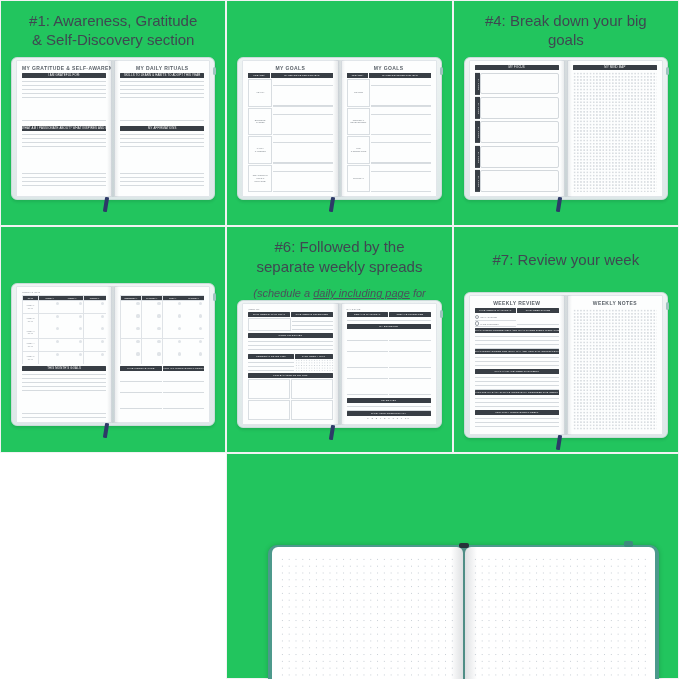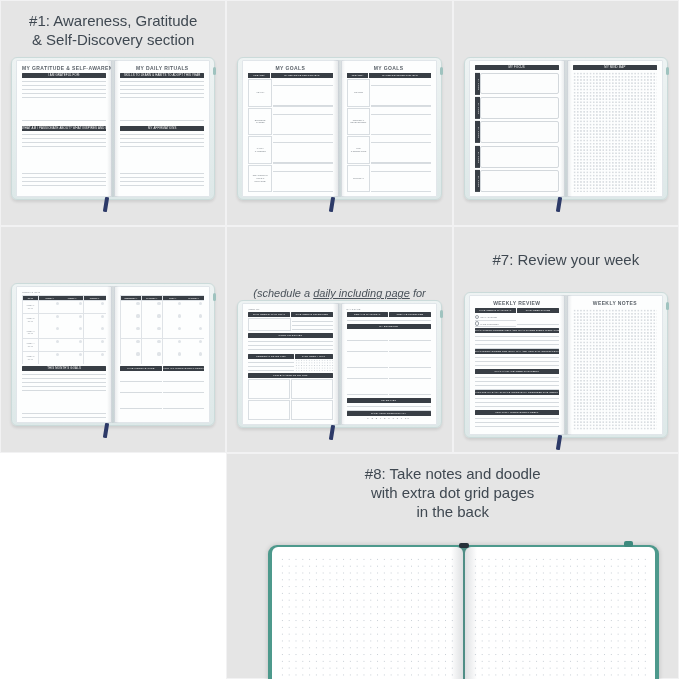--- a/index.html
+++ b/index.html
@@ -1,20 +1,20 @@
 <!DOCTYPE html>
 <html><head>
 <meta charset="utf-8">
 <style>
   html,body{margin:0;padding:0}
   body{width:679px;height:679px;overflow:hidden;background:#fff;
        font-family:"Liberation Sans",sans-serif;-webkit-font-smoothing:antialiased}
   .grid{display:grid;width:679px;height:679px;
         grid-template-columns:repeat(3,1fr);grid-template-rows:repeat(3,1fr)}
-  .panel{position:relative;background:#e5e5e5;box-shadow:inset 0 0 0 1px #f2f2f3}
+  .panel{position:relative;background:#22c55e;box-shadow:inset 0 0 0 1px #f2f2f3}
   .caption{position:absolute;top:11px;left:6px;right:6px;text-align:center;
            font-size:15px;line-height:1.28;color:#3f4851;white-space:pre-line}
   .subcap{position:absolute;top:60px;left:6px;right:6px;text-align:center;
           font-style:italic;font-size:11px;line-height:1.3;color:#4a525a;white-space:pre-line}
   .subcap .u{text-decoration:underline}
   
   .book{position:absolute;left:11px;right:11px;top:57px;height:141px;
         background:linear-gradient(#eef3f3,#dde8e8);border:1px solid #cbdbda;
         border-radius:6px;box-shadow:0 2px 3px rgba(0,0,0,.10)}
   .pages{position:absolute;inset:2px 3px;display:flex}
@@ -185,20 +185,22 @@
           </div>
         </div>
       </div>
       <div class="spine"></div>
       <div class="nub"></div>
       <div class="ribbon"></div>
     </div>
   </div>
 
   <div class="panel">
+    <div class="caption">#4: Break down your big
+goals</div>
     <div class="book">
       <div class="pages">
         <div class="page">
           <div class="bar">MY FOCUS</div>
           <div class="frow">
               <div class="flab">GOAL #1</div>
               <div class="fbox"></div>
             </div>
           <div class="frow">
               <div class="flab">GOAL #2</div>
@@ -309,20 +311,22 @@
           </div>
         </div>
       </div>
       <div class="spine"></div>
       <div class="nub"></div>
       <div class="ribbon"></div>
     </div>
   </div>
 
   <div class="panel">
+    <div class="caption">#6: Followed by the
+separate weekly spreads</div>
     <div class="subcap"><span>(schedule a </span><span class="u">daily including page</span><span> for</span><br><span>each day of the week)</span></div>
     <svg class="cursor" viewBox="0 0 11 13">
         <path d="M1,0 L9.5,7 L5.6,7.5 L7.4,11.8 L5.7,12.5 L3.9,8.3 L1,10.6 Z" fill="#1c2228" transform="rotate(18 5 6)"></path>
       </svg>
     <div class="book" style="top:74px;height:126px">
       <div class="pages">
         <div class="page">
           <div class="corner">WEEK OF</div>
           <div class="two">
             <div class="bar g1" style="font-size:2.3px">THIS WEEK'S MAIN GOAL</div>
@@ -419,23 +423,20 @@
           <div class="dots" style="flex:1;margin-top:1px"></div>
         </div>
       </div>
       <div class="spine"></div>
       <div class="nub"></div>
       <div class="ribbon"></div>
     </div>
   </div>
 
   <div class="panel" style="grid-column:2/4">
-    <div class="caption">#8: Take notes and doodle
-with extra dot grid pages
-in the back</div>
     <div class="bigbook">
       <div class="bigpages">
         <div class="bigpage">
             <div class="bigdots"></div>
           </div>
         <div class="bigpage">
             <div class="bigdots"></div>
           </div>
       </div>
       <div class="bigspine"></div>

